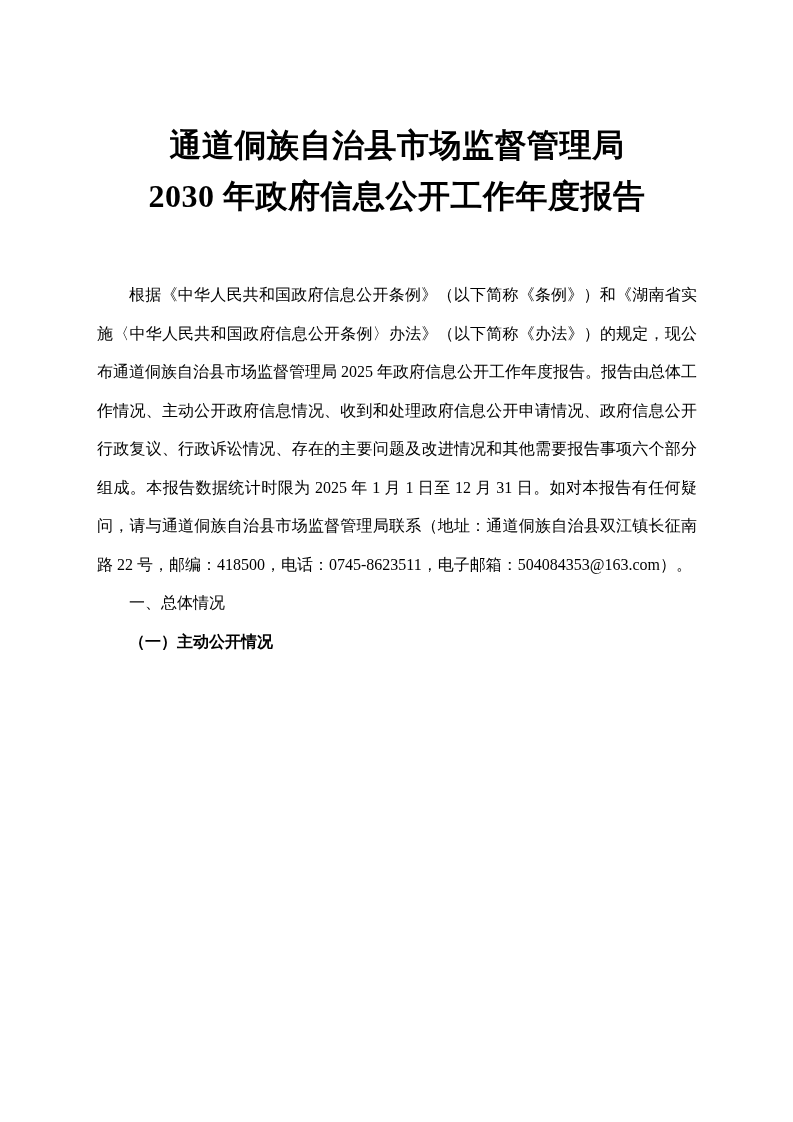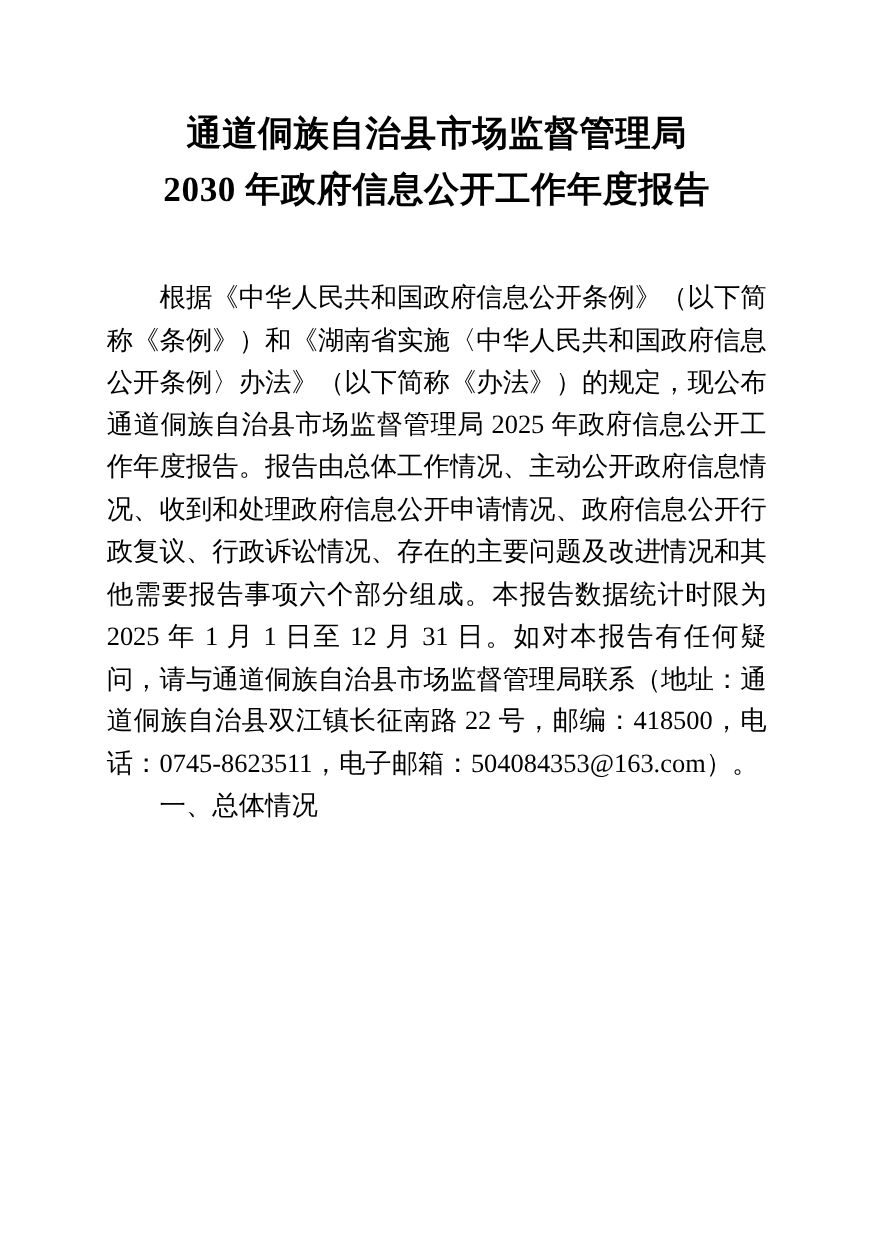--- a/index.html
+++ b/index.html
@@ -6,41 +6,41 @@
       margin: 0;
       padding: 0;
       background: #ffffff;
     }
     .page {
       position: relative;
       width: 793px;
       height: 1122px;
       background: #ffffff;
       box-sizing: border-box;
-      padding: 96px 96px 0 97px;
+      padding: 120px 96px 0 97px;
       color: #000000;
       overflow: hidden;
       font-family: "Liberation Serif", "DejaVu Serif", serif;
     }
     .doc-title {
       text-align: center;
       font-weight: 700;
       font-size: 32px;
       line-height: 51px;
       letter-spacing: 0.5px;
       font-family: "Liberation Serif", "DejaVu Serif", serif;
       color: #000000;
     }
     .doc-body {
       margin-top: 54px;
       width: 600px;
     }
     .doc-body p {
       margin: 0;
-      font-size: 24px;
+      font-size: 16px;
       line-height: 38.5px;
       text-align: justify;
       text-align-last: left;
       text-indent: 2em;
       color: #000000;
       font-family: "Liberation Serif", "DejaVu Serif", serif;
     }
     p.sec-heading {
       font-family: "Liberation Sans", "DejaVu Sans", sans-serif;
       font-weight: 400;
@@ -57,15 +57,16 @@
   <div class="doc-title">
     <div>通道侗族自治县市场监督管理局</div>
     <div>2030 年政府信息公开工作年度报告</div>
   </div>
 
   <div class="doc-body">
     <p>根据《中华人民共和国政府信息公开条例》（以下简称《条例》）和《湖南省实施〈中华人民共和国政府信息公开条例〉办法》（以下简称《办法》）的规定，现公布通道侗族自治县市场监督管理局 2025 年政府信息公开工作年度报告。报告由总体工作情况、主动公开政府信息情况、收到和处理政府信息公开申请情况、政府信息公开行政复议、行政诉讼情况、存在的主要问题及改进情况和其他需要报告事项六个部分组成。本报告数据统计时限为 2025 年 1 月 1 日至 12 月 31 日。如对本报告有任何疑问，请与通道侗族自治县市场监督管理局联系（地址：通道侗族自治县双江镇长征南路 22 号，邮编：418500，电话：0745-8623511，电子邮箱：504084353@163.com）。</p>
 
     <p class="sec-heading">一、总体情况</p>
 
+    <p class="subsec-heading">（一）主动公开情况</p>
 
   </div>
 </div>
 
 </body></html>

